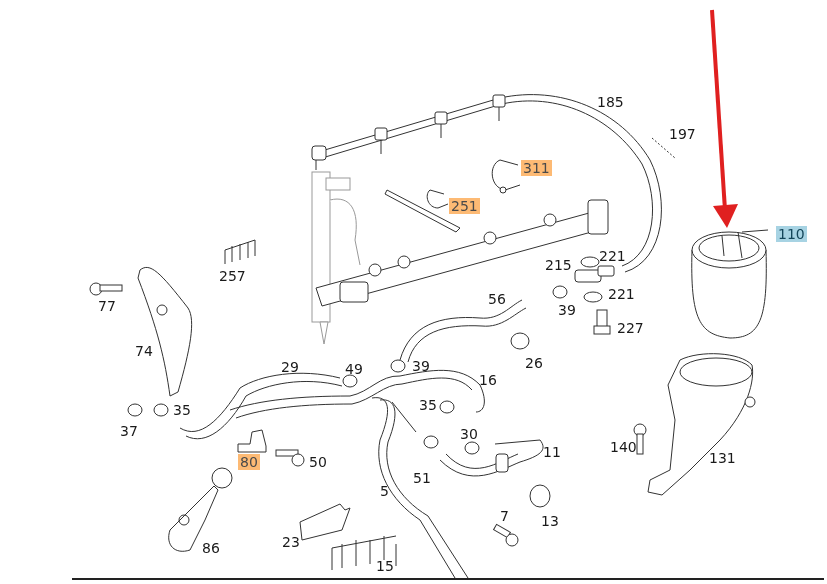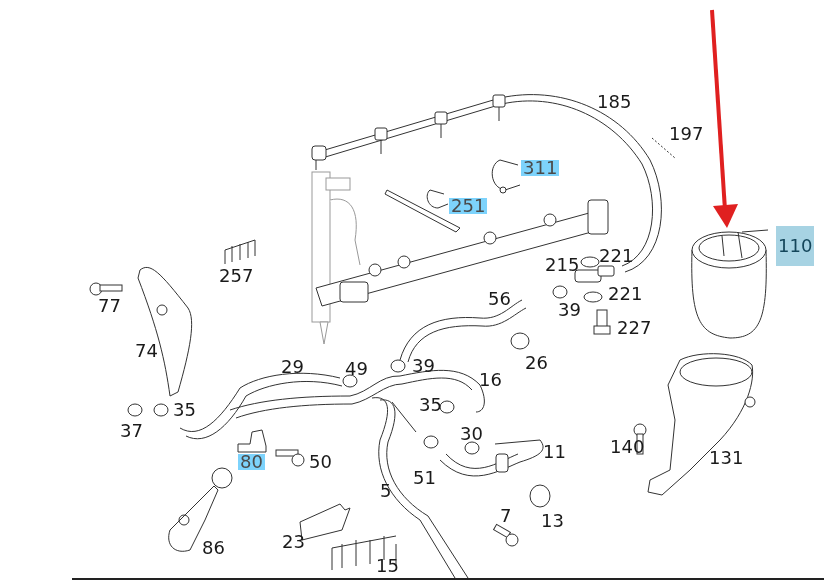--- a/index.html
+++ b/index.html
@@ -1,22 +1,22 @@
 <!DOCTYPE html>
 <html><head>
 <meta charset="utf-8">
 <style>
   html, body { margin: 0; padding: 0; background: #ffffff; }
   body { width: 827px; height: 584px; position: relative; overflow: hidden;
          font-family: "DejaVu Sans", sans-serif; }
   #diagram { position: absolute; left: 0; top: 0; width: 827px; height: 584px; }
-  .lbl { position: absolute; font-size: 18px; color: #1a1a1a; line-height: 16px;
+  .lbl { position: absolute; font-size: 14px; color: #1a1a1a; line-height: 16px;
          font-family: "DejaVu Sans", sans-serif; white-space: nowrap; }
-  .lbl.gray { background: #7dd3fc; color: #4a4a4a; padding: 0 2px; }
-  .lbl.blue { background: #a7d3e3; color: #14465a; padding: 12px 2px; }
+  .lbl.gray { background: #fdba74; color: #4a4a4a; padding: 0 2px; }
+  .lbl.blue { background: #a7d3e3; color: #14465a; padding: 0 2px; }
   .baseline { position: absolute; left: 72px; top: 578px; width: 752px; height: 2px; background: #222; }
   svg .part { fill: #fff; stroke: #333; stroke-width: 1; }
   svg .line { fill: none; stroke: #333; stroke-width: 1; }
   svg .ghost { fill: #fff; stroke: #999; stroke-width: 1; }
 </style>
 </head>
 <body>
 
 <svg id="diagram" viewBox="0 0 827 584" xmlns="http://www.w3.org/2000/svg">
 

